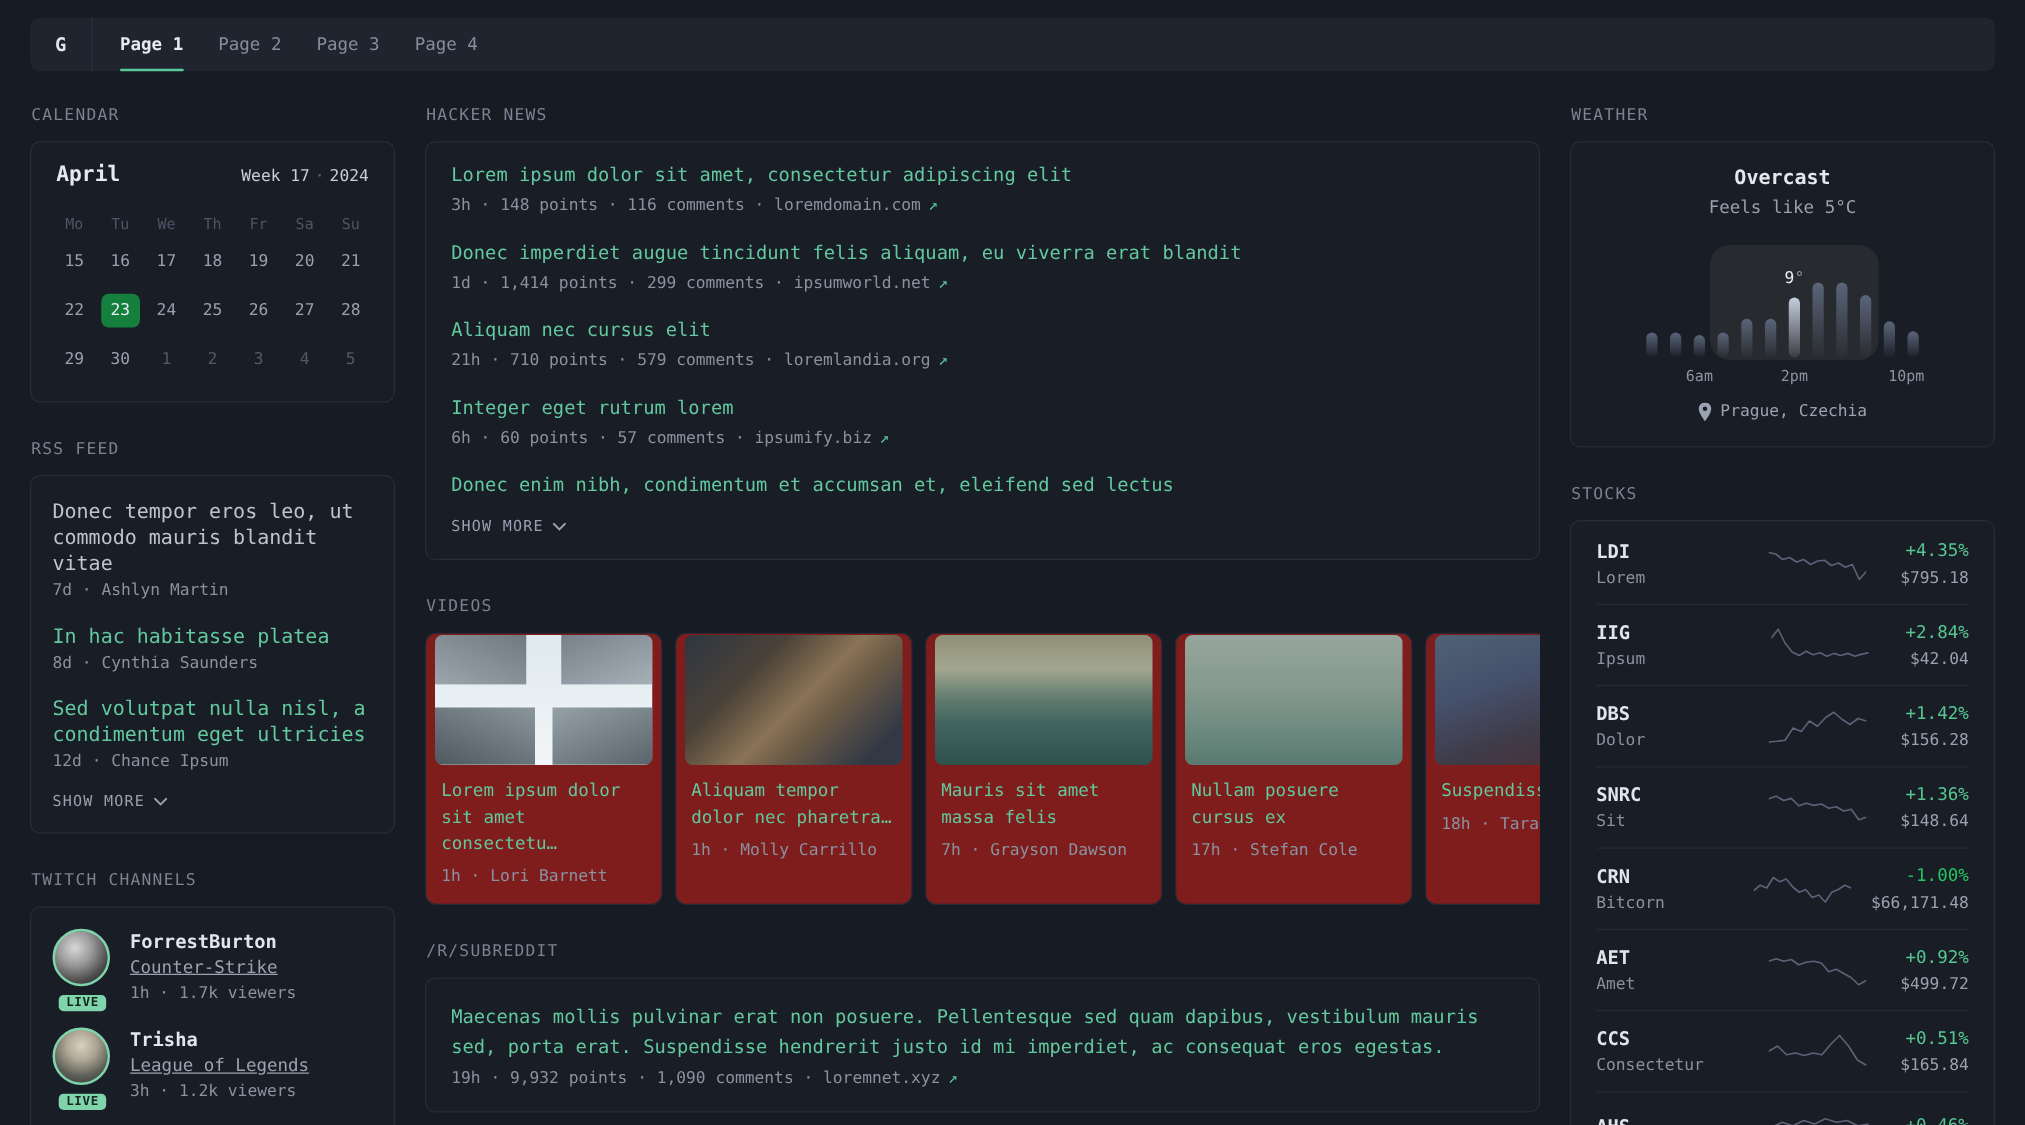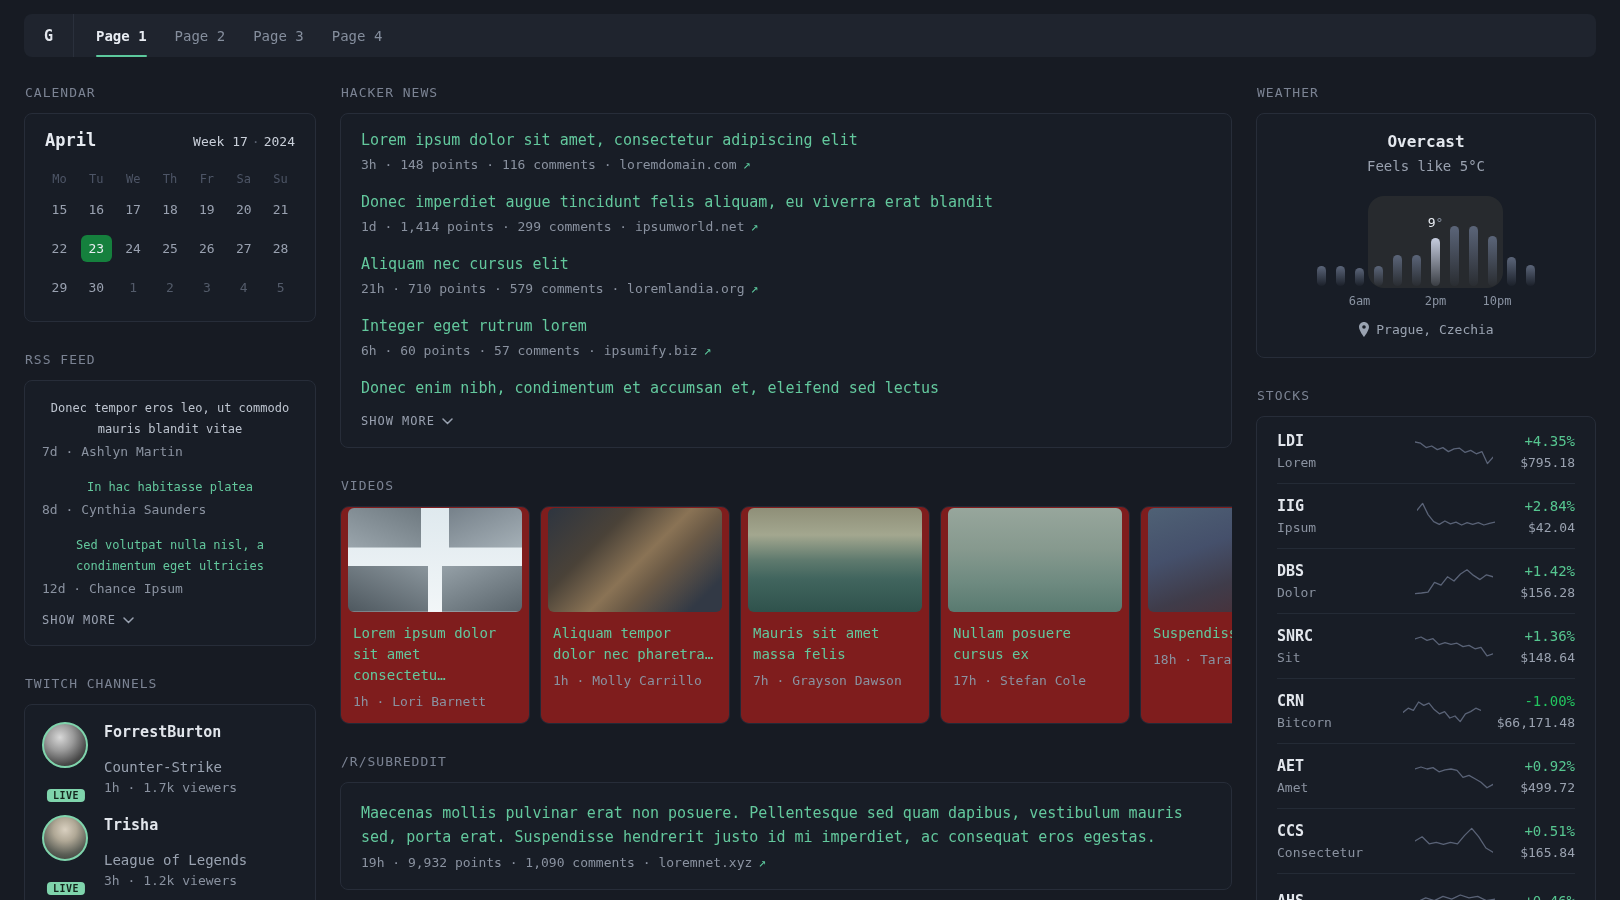--- a/index.html
+++ b/index.html
@@ -72,21 +72,21 @@
   .cal-cell {
     text-align:center; font-size:13px; color:#99a1b0;
     height:27px; line-height:27px; border-radius:6px; margin:2px 3px;
   }
   .cal-cell.selected { background:#15803d; color:#e8ecf1; }
   .cal-cell.dim { color:#535b6a; }
 
   
   .rss-card { padding:17px; }
   .rss-item + .rss-item { margin-top:17px; }
-  .rss-title { display:block; font-size:12px; line-height:21px; color:#63c89d;text-align:center; }
+  .rss-title { display:block; font-size:16px; line-height:21px; color:#63c89d; }
   .rss-title[data-visited="true"] { color:#bdc4cf; }
   .rss-item .meta { margin-top:3px; }
   .rss-card .show-more { margin-top:16px; }
 
   
   .twitch-card { padding:17px; }
   .tw-row { display:flex; gap:14px; }
   .tw-row + .tw-row { margin-top:19px; }
   .avatar-wrap { position:relative; width:48px; flex:0 0 48px; }
   .avatar {
@@ -96,21 +96,21 @@
   .avatar.live { border-color:#7fd4ac; }
   .live-badge {
     position:absolute; left:50%; transform:translateX(-50%); bottom:-6px;
     background:#7fd4ac; color:#15261d; font-size:10px; font-weight:bold;
     padding:1px 6px; border-radius:4px; letter-spacing:0.5px;
   }
   .av-0 { background:radial-gradient(circle at 38% 32%,#d8d8d8 0%,#9a9a9a 35%,#4a4a4a 70%,#222 100%); }
   .av-1 { background:radial-gradient(circle at 50% 30%,#d9d0c0 0%,#b0a896 32%,#5c5f57 68%,#30352f 100%); }
   .av-2 { background:radial-gradient(circle at 45% 35%,#ecdcc8 0%,#c9b296 40%,#8c98a5 78%,#55606e 100%); }
   .tw-name { font-size:15px; font-weight:600; color:#e2e6ec; line-height:20px; }
-  .tw-game { font-size:14px; color:#9aa3b1; margin-top:16px; line-height:18px; }
+  .tw-game { font-size:14px; color:#9aa3b1; margin-top:2px; line-height:18px;text-decoration:underline; }
   .tw-row .meta { margin-top:3px; }
 
   
   .hn-card { padding:16px 20px 18px; }
   .hn-item + .hn-item { margin-top:19px; }
   .hn-item .link-title { display:block; font-size:15px; line-height:21px; }
   .hn-item .meta { margin-top:5px; }
   .hn-card .show-more { margin-top:15px; }
 
   
@@ -392,21 +392,21 @@
             <div class="wbar" style="left: 95px; height: 31px; bottom: 22px;"></div>
             <div class="wbar hl" style="left: 114px; height: 48px; bottom: 22px;"></div>
             <div class="wtemp" style="left: 118.5px; bottom: 78px;"><span class="tv">9</span><span class="td">°</span></div>
             <div class="wbar" style="left: 133px; height: 60px; bottom: 22px;"></div>
             <div class="wbar" style="left: 152px; height: 60px; bottom: 22px;"></div>
             <div class="wbar" style="left: 171px; height: 50px; bottom: 22px;"></div>
             <div class="wbar" style="left: 190px; height: 29px; bottom: 22px;"></div>
             <div class="wbar" style="left: 209px; height: 21px; bottom: 22px;"></div>
             <div class="wlabel" style="left: 42.5px;">6am</div>
             <div class="wlabel" style="left: 118.5px;">2pm</div>
-            <div class="wlabel" style="left: 180px;">10pm</div>
+            <div class="wlabel" style="left: 208px;">10pm</div>
           </div>
         <div class="w-loc">
           <span style="display:flex">
               <svg width="12" height="15" viewBox="0 0 12 15" fill="#9aa3b1">
                 <path fill-rule="evenodd" d="M6 0C3.2 0 1 2.2 1 5c0 3.7 5 10 5 10s5-6.3 5-10c0-2.8-2.2-5-5-5zm0 6.8A1.8 1.8 0 1 1 6 3.2a1.8 1.8 0 0 1 0 3.6z"></path>
               </svg>
             </span>
           <span>Prague, Czechia</span>
         </div>
       </div>

